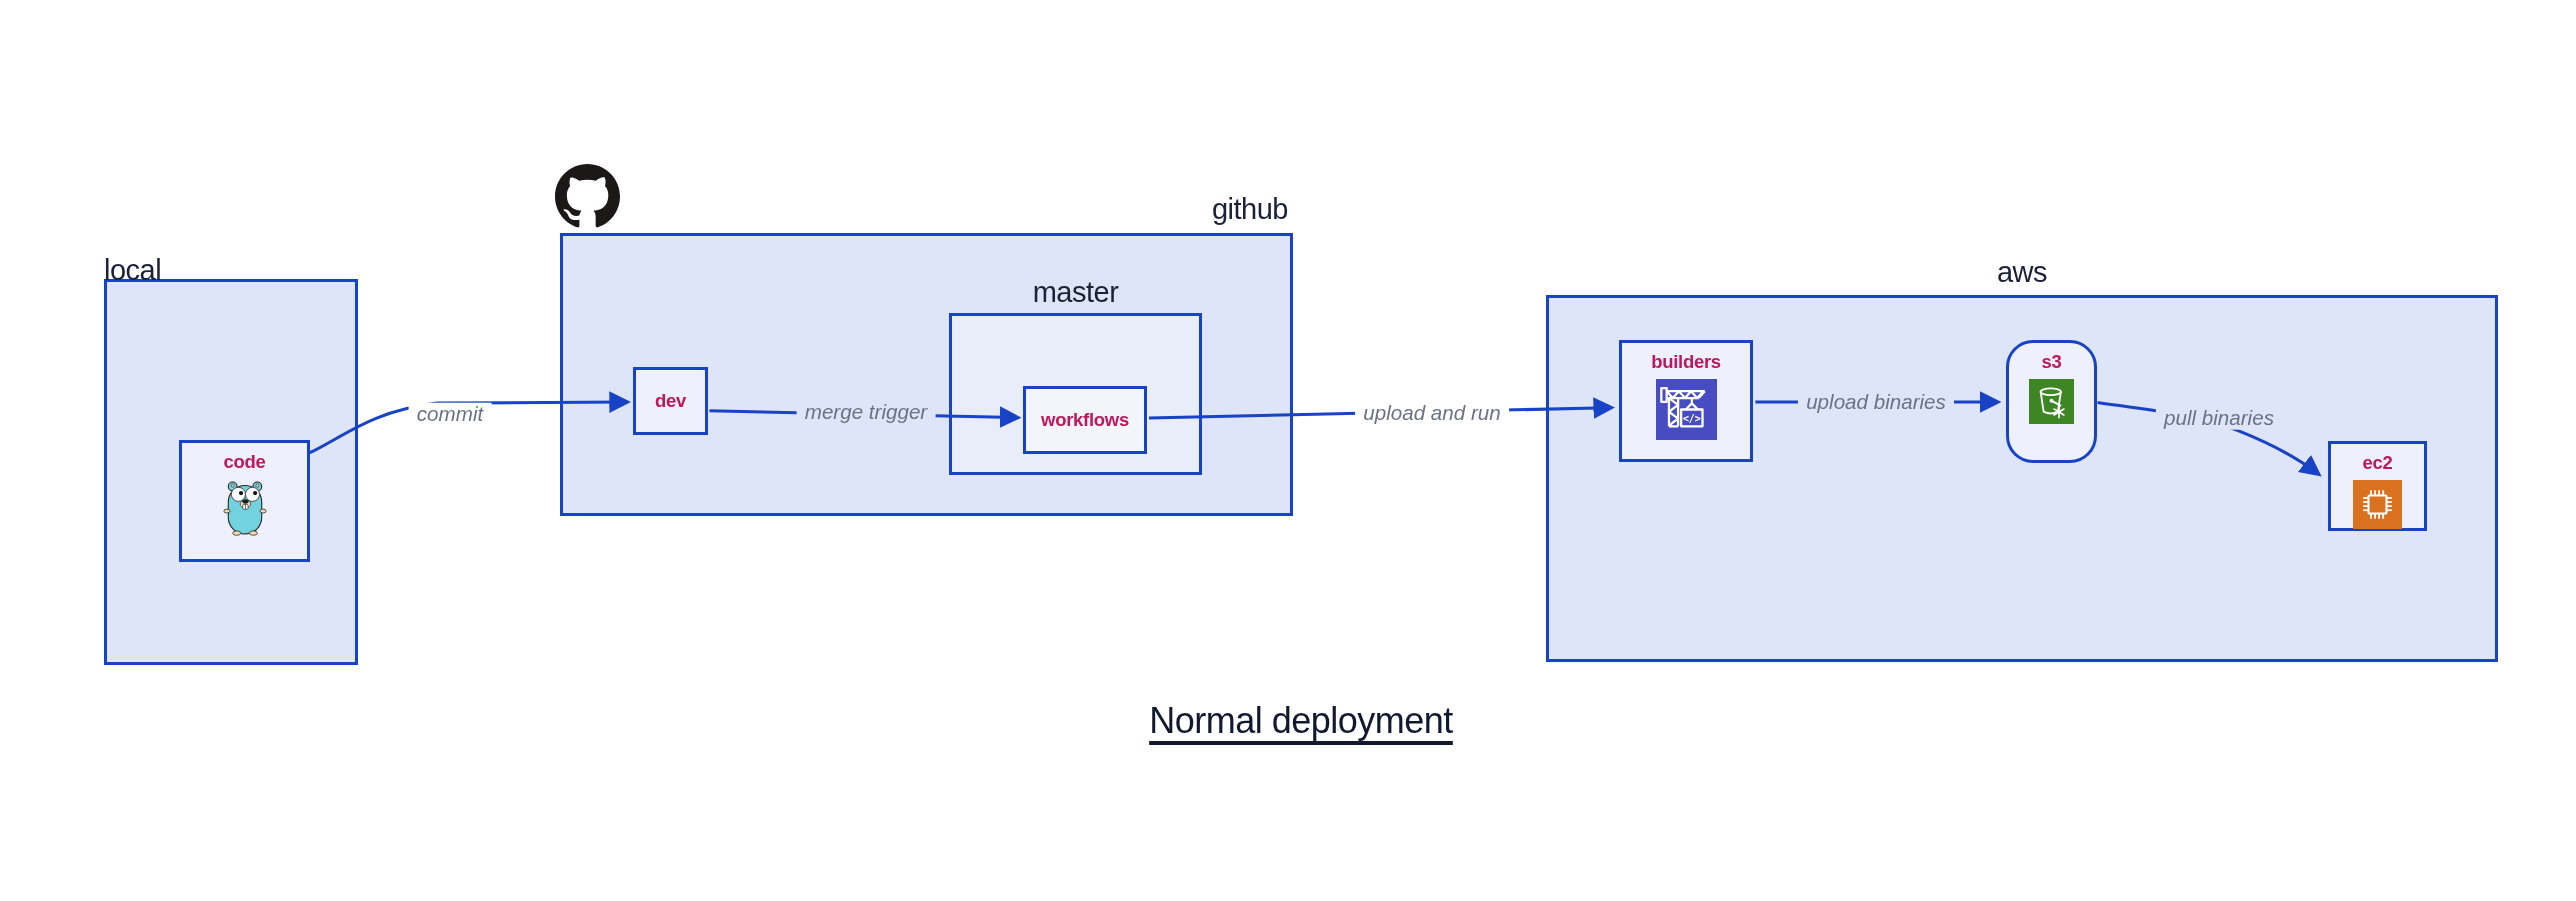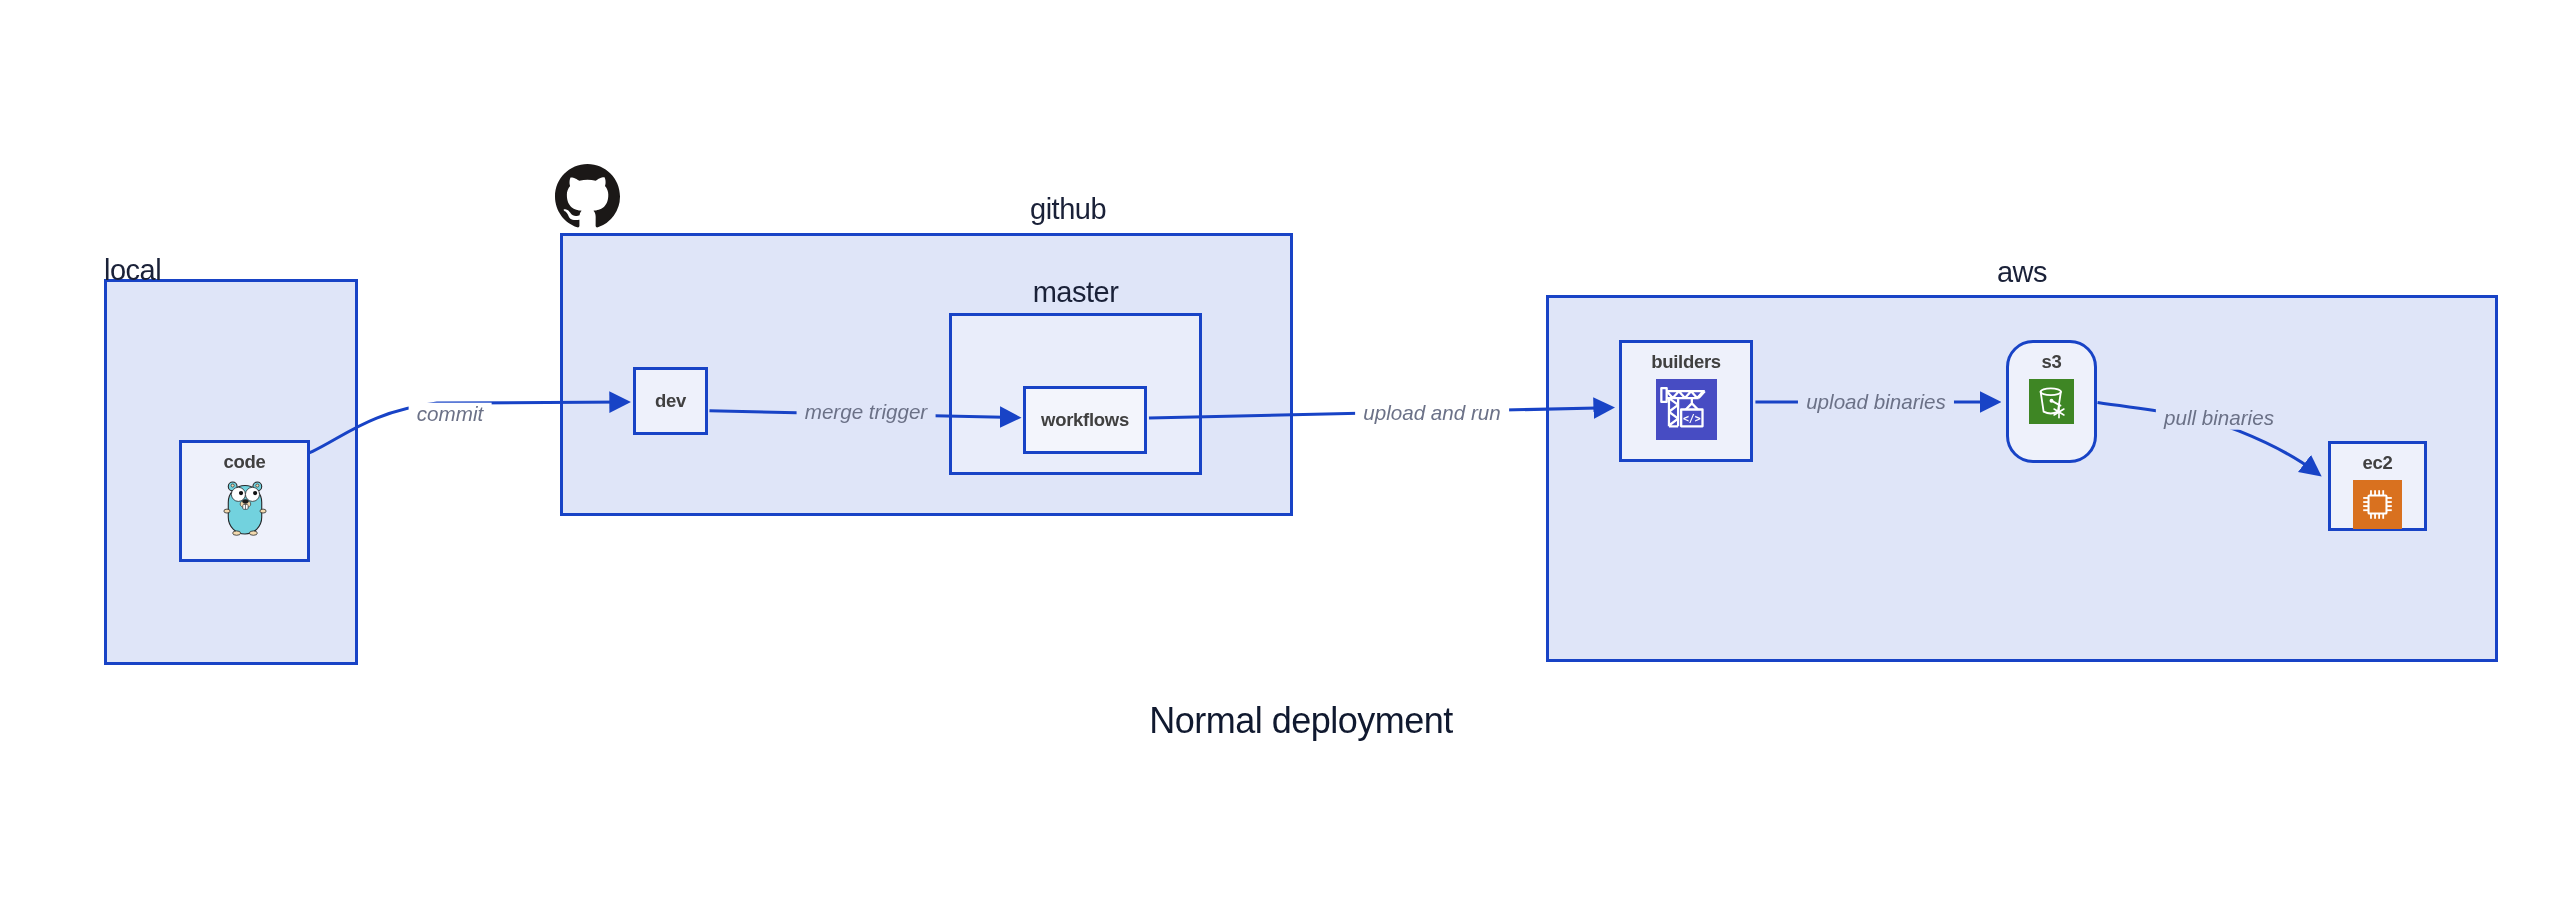--- a/index.html
+++ b/index.html
@@ -52,21 +52,21 @@
     display:flex;
     flex-direction:column;
     align-items:center;
     z-index:4;
   }
   .node.vcenter{justify-content:center;}
   .node.ttop{padding-top:8.2px;}
   .node-label{
     font-weight:700;
     font-size:18.5px;
-    color:#404040;
+    color:#be185d;
     letter-spacing:-0.3px;
     line-height:1.2;
   }
   .node-icon{margin-top:5.2px;}
   .octocat{
     position:absolute;
     left:555px;top:164px;
     width:65px;height:65px;
     z-index:4;
   }
@@ -74,37 +74,38 @@
     position:absolute;
     left:876px;top:700px;width:850px;
     text-align:center;
     font-size:36px;
     font-weight:500;
     color:#10192f;
     letter-spacing:-0.5px;
     z-index:3;
   }
   .title span{
+    text-decoration:underline;
     text-decoration-thickness:3.6px;
     text-underline-offset:8.2px;
     margin-top:8px;
   }
 </style>
 </head>
 <body>
 
 <div id="canvas">
 
   <div class="group" style="left:104px;top:279px;width:254px;height:386px;"></div>
   <div class="group" style="left:560px;top:233px;width:733px;height:283px;"></div>
   <div class="group master" style="left:949px;top:313px;width:253px;height:162px;"></div>
   <div class="group" style="left:1546px;top:295px;width:952px;height:367px;"></div>
 
   <div class="group-label" style="left:104px;width:254px;top:256px;text-align:left;">local</div>
-  <div class="group-label" style="left:1030px;width:258px;top:195px;text-align:left;">github</div>
+  <div class="group-label" style="left:1030px;width:258px;top:195px;text-align:right;">github</div>
   <div class="group-label" style="left:949px;width:253px;top:278px;text-align:center;">master</div>
   <div class="group-label" style="left:1546px;width:952px;top:258px;text-align:center;">aws</div>
 
   <div class="octocat">
     <svg width="65" height="65" viewBox="0 0 16 16">
       <path fill="#1b1817" d="M8 0C3.58 0 0 3.58 0 8c0 3.54 2.29 6.53 5.47 7.59.4.07.55-.17.55-.38 0-.19-.01-.82-.01-1.49-2.01.37-2.53-.49-2.69-.94-.09-.23-.48-.94-.82-1.13-.28-.15-.68-.52-.01-.53.63-.01 1.08.58 1.23.82.72 1.21 1.87.87 2.33.66.07-.52.28-.87.51-1.07-1.78-.2-3.64-.89-3.64-3.95 0-.87.31-1.59.82-2.15-.08-.2-.36-1.02.08-2.12 0 0 .67-.21 2.2.82.64-.18 1.32-.27 2-.27s1.36.09 2 .27c1.53-1.04 2.2-.82 2.2-.82.44 1.1.16 1.92.08 2.12.51.56.82 1.27.82 2.15 0 3.07-1.87 3.75-3.65 3.95.29.25.54.73.54 1.48 0 1.07-.01 1.93-.01 2.2 0 .21.15.46.55.38A8.01 8.01 0 0 0 16 8c0-4.42-3.58-8-8-8Z"></path>
     </svg>
   </div>
 
   <svg class="edges-layer" width="2604" height="902" viewBox="0 0 5054 1750">

